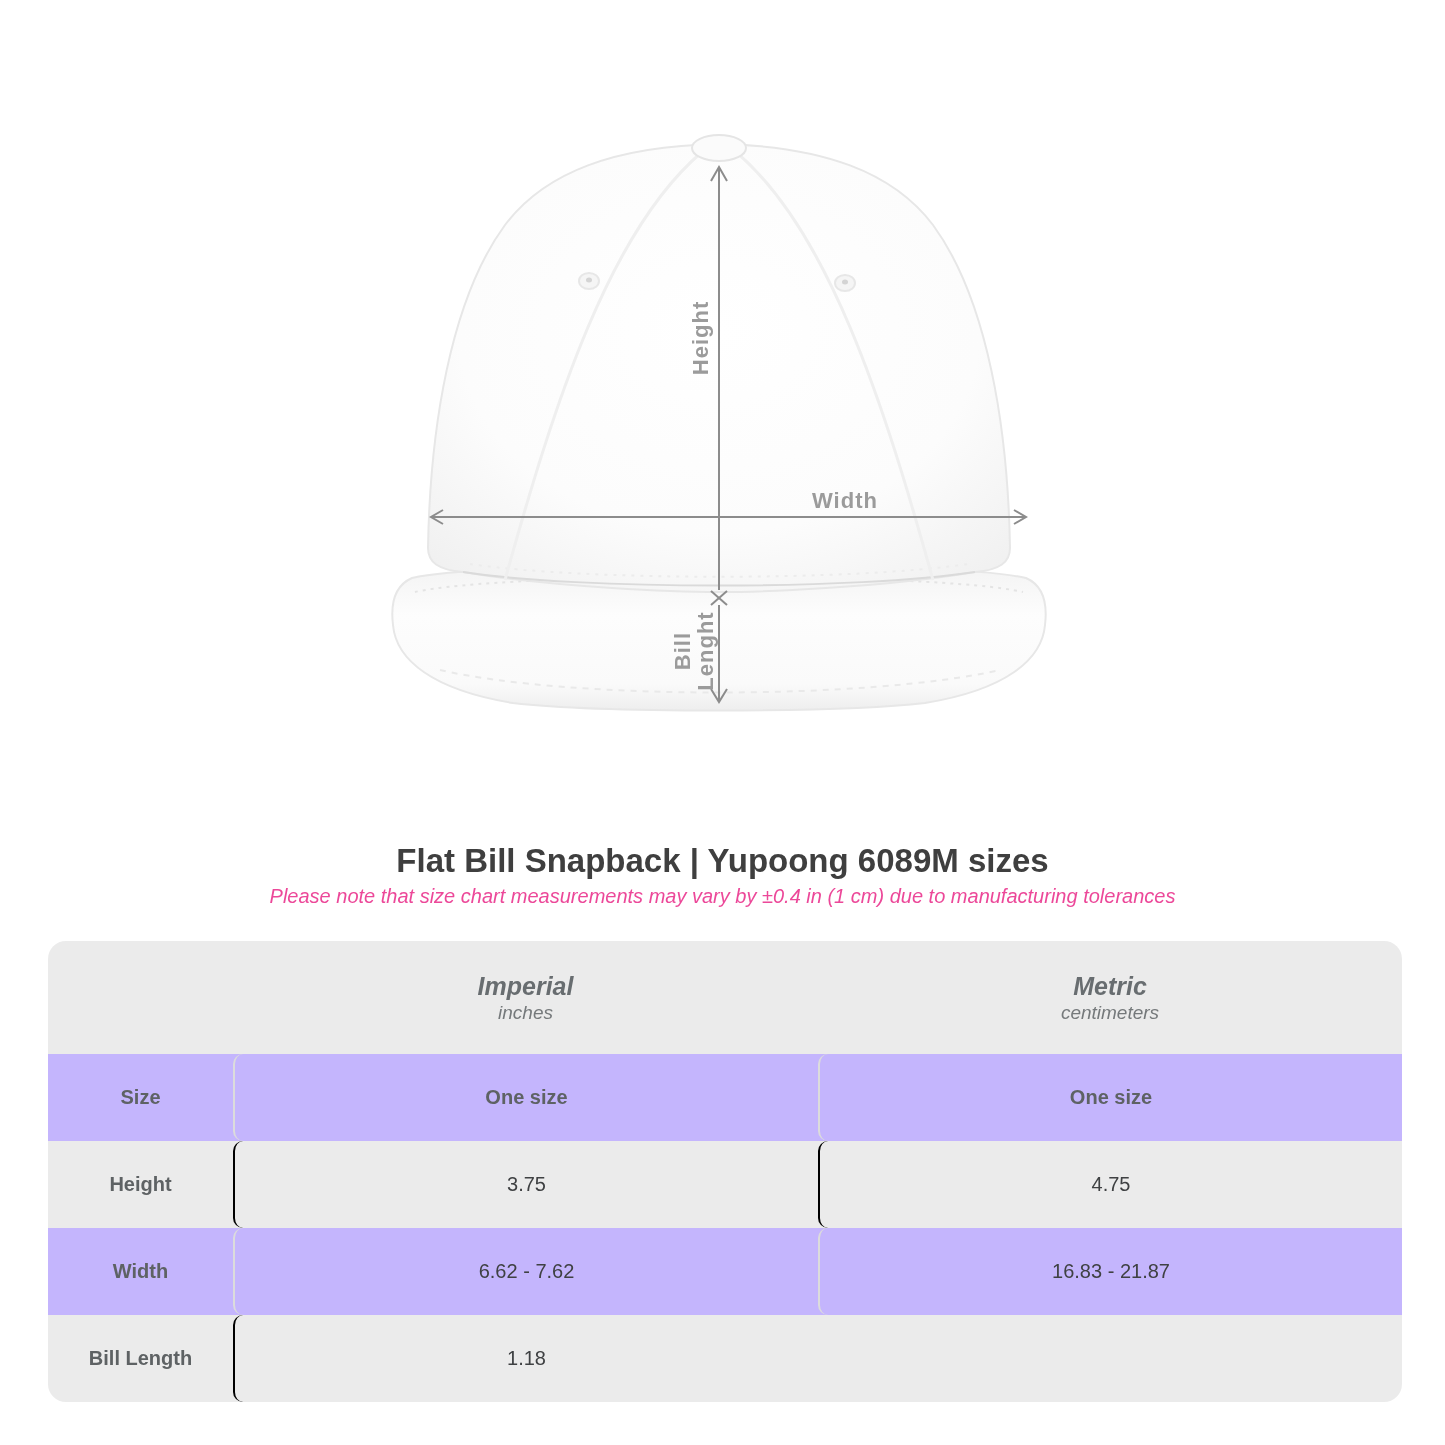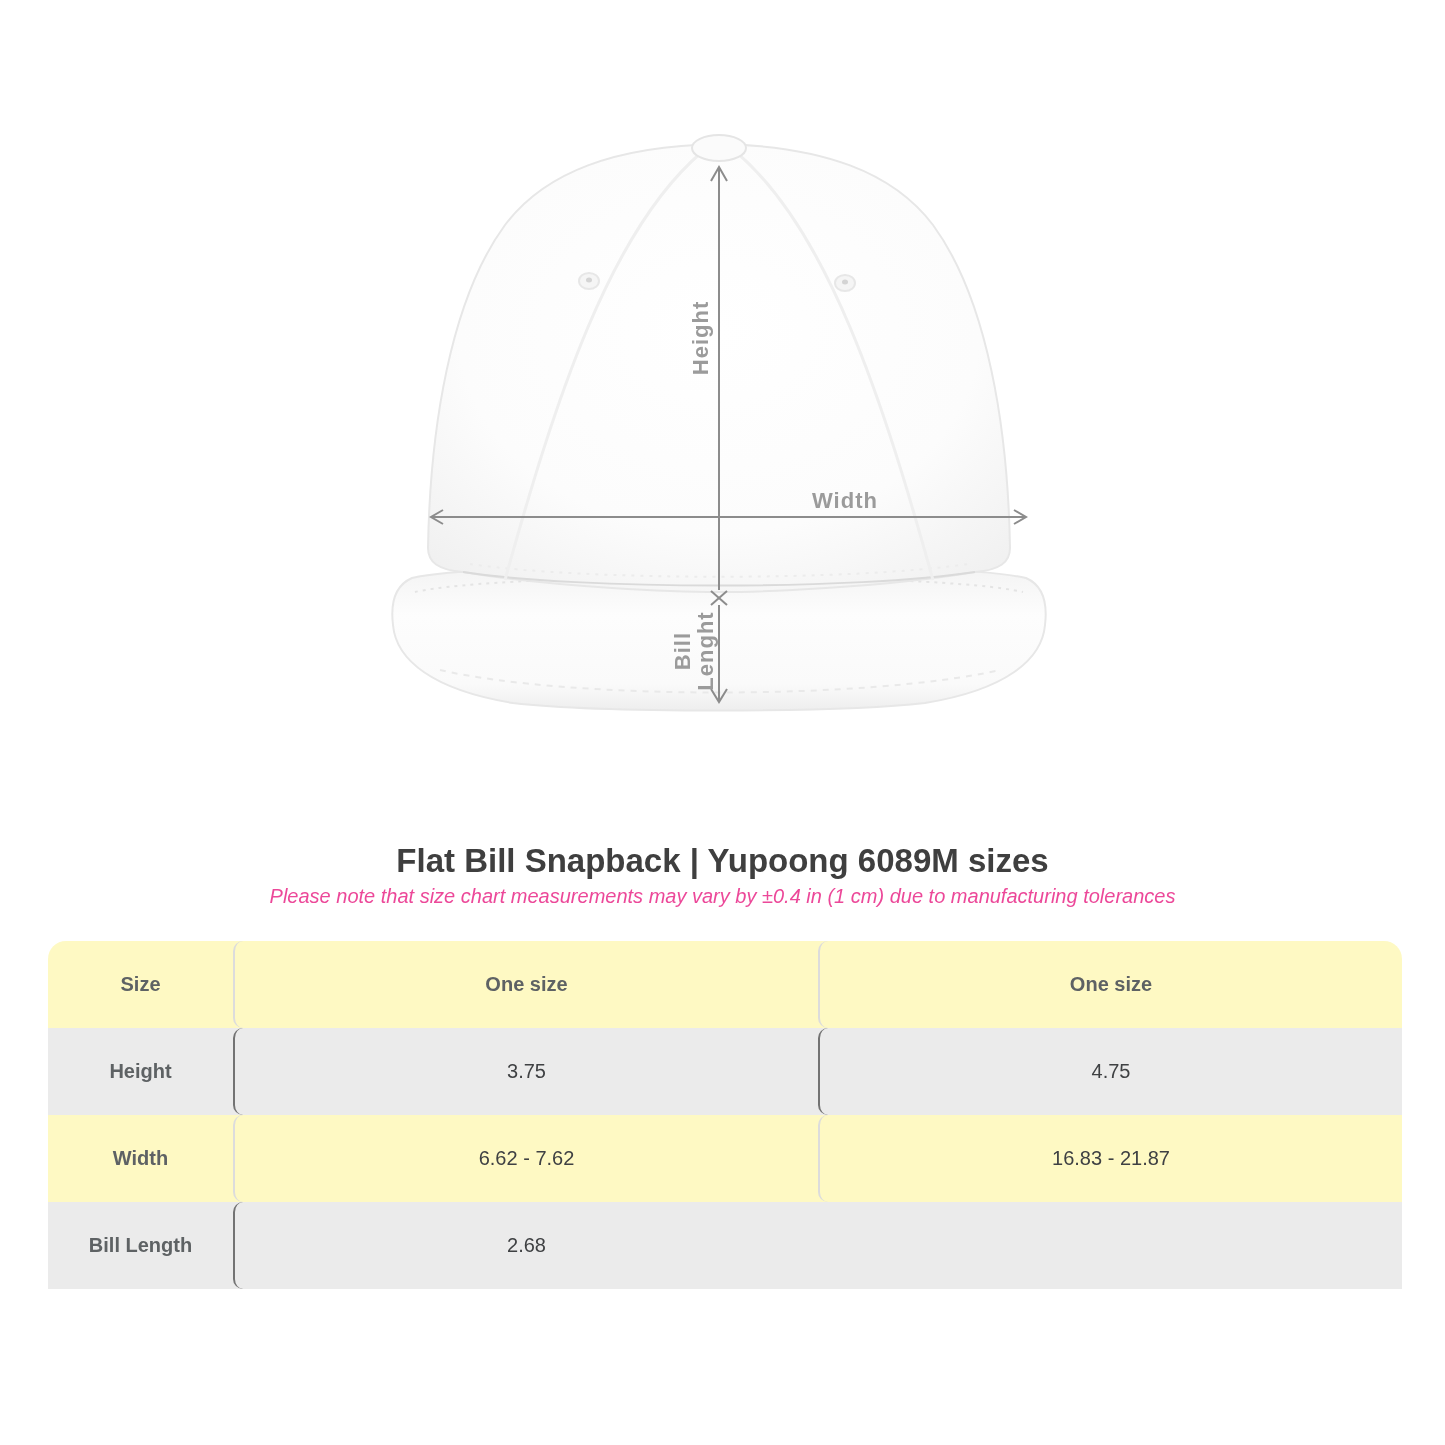--- a/index.html
+++ b/index.html
@@ -62,31 +62,31 @@
   .unit-title {
     font-size: 25px; font-weight: bold; font-style: italic;
     color: #686d70; line-height: 30px;
   }
   .unit-sub {
     font-size: 19px; font-style: italic;
     color: #75797b; line-height: 24px;
   }
 
   .t-row { height: 87px; display: flex; }
-  .t-row.white { background: #fef9c3; }
+  .t-row.white { background: #c4b5fd; }
   .t-row.gray  { background: #ebebeb; }
   .t-row .cell {
     display: flex; align-items: center; justify-content: center;
     box-sizing: border-box;
   }
   .cell.c1 { width: 185px; }
   .cell.c2 { width: 585px; }
   .cell.c3 { width: 584px; }
   .t-row.white .cell.c2, .t-row.white .cell.c3 { border-left: 2px solid #dcdcdc; }
-  .t-row.gray  .cell.c2, .t-row.gray  .cell.c3 { border-left: 2px solid #737373; }
+  .t-row.gray  .cell.c2, .t-row.gray  .cell.c3 { border-left: 2px solid #000000; }
 
   .row-label { font-size: 20px; font-weight: bold; color: #5e6264; }
   .cell-value { font-size: 20px; color: #3f4143; border-radius: 10px; }
   .cell-value.bold { font-weight: bold; color: #5e6264; }
 </style>
 </head>
 <body>
 
 <div class="hat-stage">
   <svg width="1445" height="800" viewBox="0 0 1445 800">
@@ -170,20 +170,31 @@
   </svg>
 </div>
 
 <div class="title-block">
   <h1 class="page-title">Flat Bill Snapback | Yupoong 6089M sizes</h1>
   <p class="page-subtitle">Please note that size chart measurements may vary by ±0.4 in (1 cm) due to manufacturing tolerances</p>
 </div>
 
 <div class="size-table">
 
+  <div class="t-header">
+    <div class="hcell c1"></div>
+    <div class="hcell c2">
+      <div class="unit-title">Imperial</div>
+      <div class="unit-sub">inches</div>
+    </div>
+    <div class="hcell c3">
+      <div class="unit-title">Metric</div>
+      <div class="unit-sub">centimeters</div>
+    </div>
+  </div>
 
   <div class="t-row white">
     <div class="cell c1 row-label">Size</div>
     <div class="cell c2 cell-value bold">One size</div>
     <div class="cell c3 cell-value bold">One size</div>
   </div>
 
   <div class="t-row gray">
     <div class="cell c1 row-label">Height</div>
     <div class="cell c2 cell-value">3.75</div>
@@ -191,16 +202,16 @@
   </div>
 
   <div class="t-row white">
     <div class="cell c1 row-label">Width</div>
     <div class="cell c2 cell-value">6.62 - 7.62</div>
     <div class="cell c3 cell-value">16.83 - 21.87</div>
   </div>
 
   <div class="t-row gray">
     <div class="cell c1 row-label">Bill Length</div>
-    <div class="cell c2 cell-value">2.68</div>
+    <div class="cell c2 cell-value">1.18</div>
   </div>
 
 </div>
 
 </body></html>

